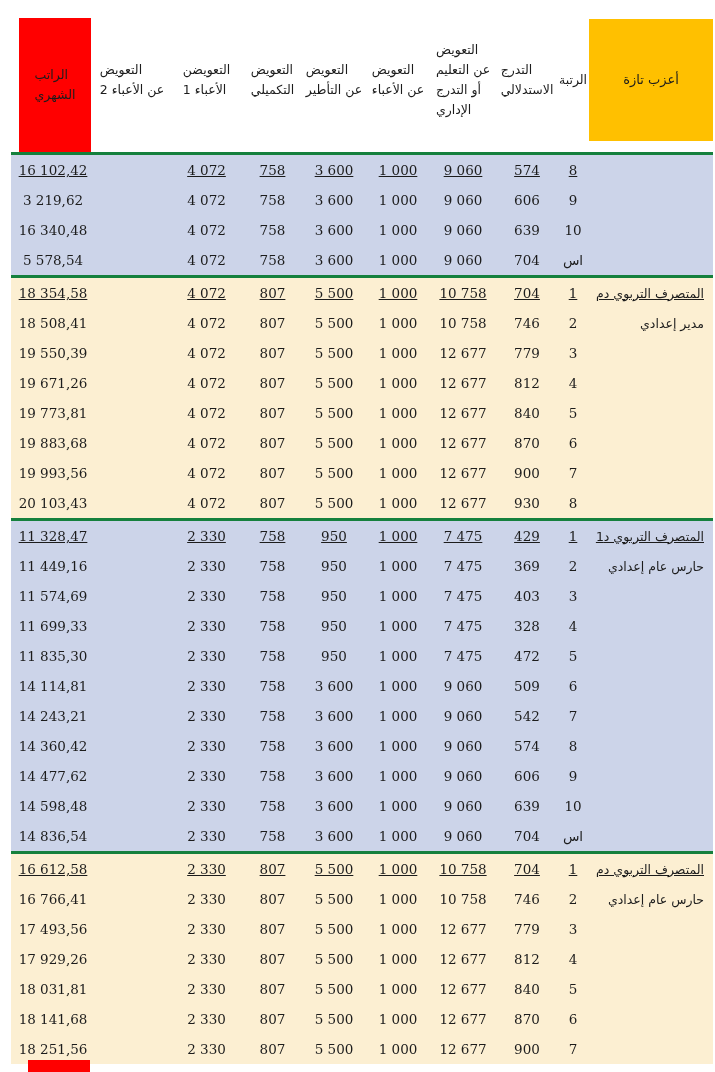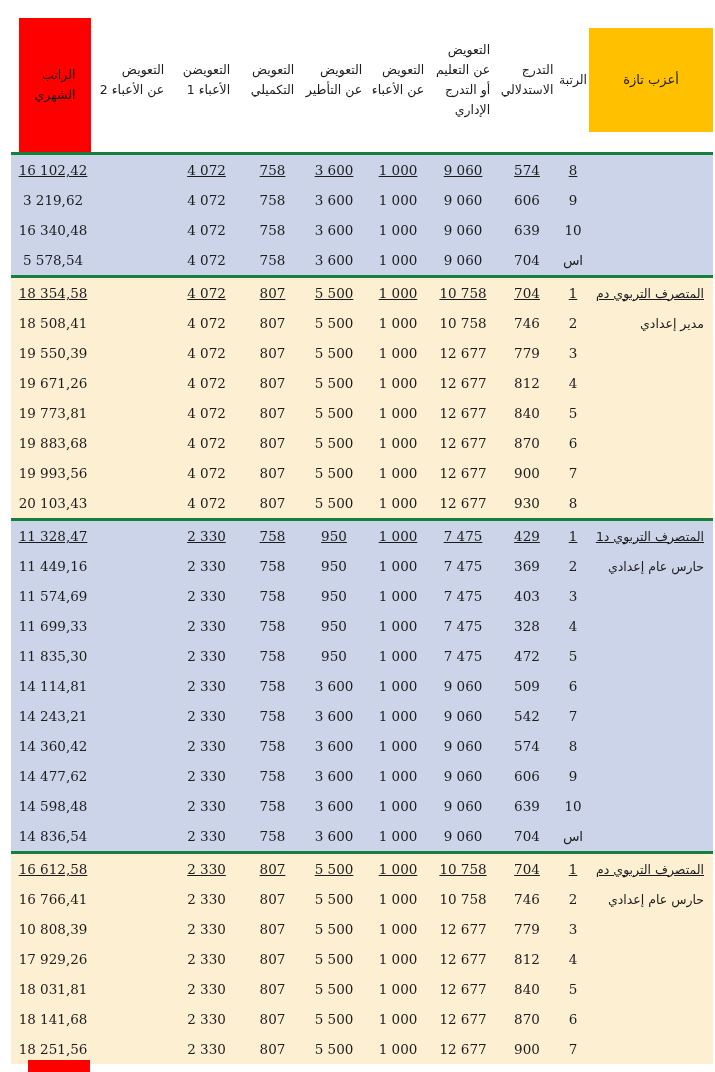--- a/index.html
+++ b/index.html
@@ -9,27 +9,27 @@
     -webkit-font-smoothing:antialiased;
   }
   .sheet{position:relative;width:715px;height:1072px;background:#fff;overflow:hidden;}
   table.salary{
     position:absolute;left:11px;top:8px;width:702px;
     direction:rtl;border-collapse:collapse;table-layout:fixed;
     color:var(--c-text);
   }
   th{
     font-weight:normal;height:132px;padding:0;vertical-align:middle;
-    font-size:12.5px;line-height:1.6;text-align:right;
+    font-size:12.5px;line-height:1.6;text-align:left;
   }
   .hcell{
     height:100%;display:flex;align-items:center;justify-content:center;
     white-space:pre-line;
   }
-  .hcell.corner{background:var(--c-yellow);height:104px;font-size:13px;}
+  .hcell.corner{background:var(--c-yellow);height:122px;font-size:13px;}
   .hcell.salary{background:var(--c-red);margin:10px 4px 0 8px;height:134px;}
   td{
     height:30px;padding:0;text-align:center;
     font-family:"DejaVu Serif","DejaVu Sans",serif;
     font-size:13.5px;color:var(--c-text);
   }
   td.num{direction:ltr;}
   td.rank{direction:rtl;}
   td.label-cell{
     font-family:"DejaVu Sans",sans-serif;font-size:12.5px;
@@ -408,21 +408,21 @@
         <tr class="tone-cream">
           <td class="label-cell"></td>
           <td class="rank">3</td>
           <td class="num">779</td>
           <td class="num">12 677</td>
           <td class="num">1 000</td>
           <td class="num">5 500</td>
           <td class="num">807</td>
           <td class="num">2 330</td>
           <td class="num"></td>
-          <td class="num">10 808,39</td>
+          <td class="num">17 493,56</td>
         </tr>
         <tr class="tone-cream">
           <td class="label-cell"></td>
           <td class="rank">4</td>
           <td class="num">812</td>
           <td class="num">12 677</td>
           <td class="num">1 000</td>
           <td class="num">5 500</td>
           <td class="num">807</td>
           <td class="num">2 330</td>

